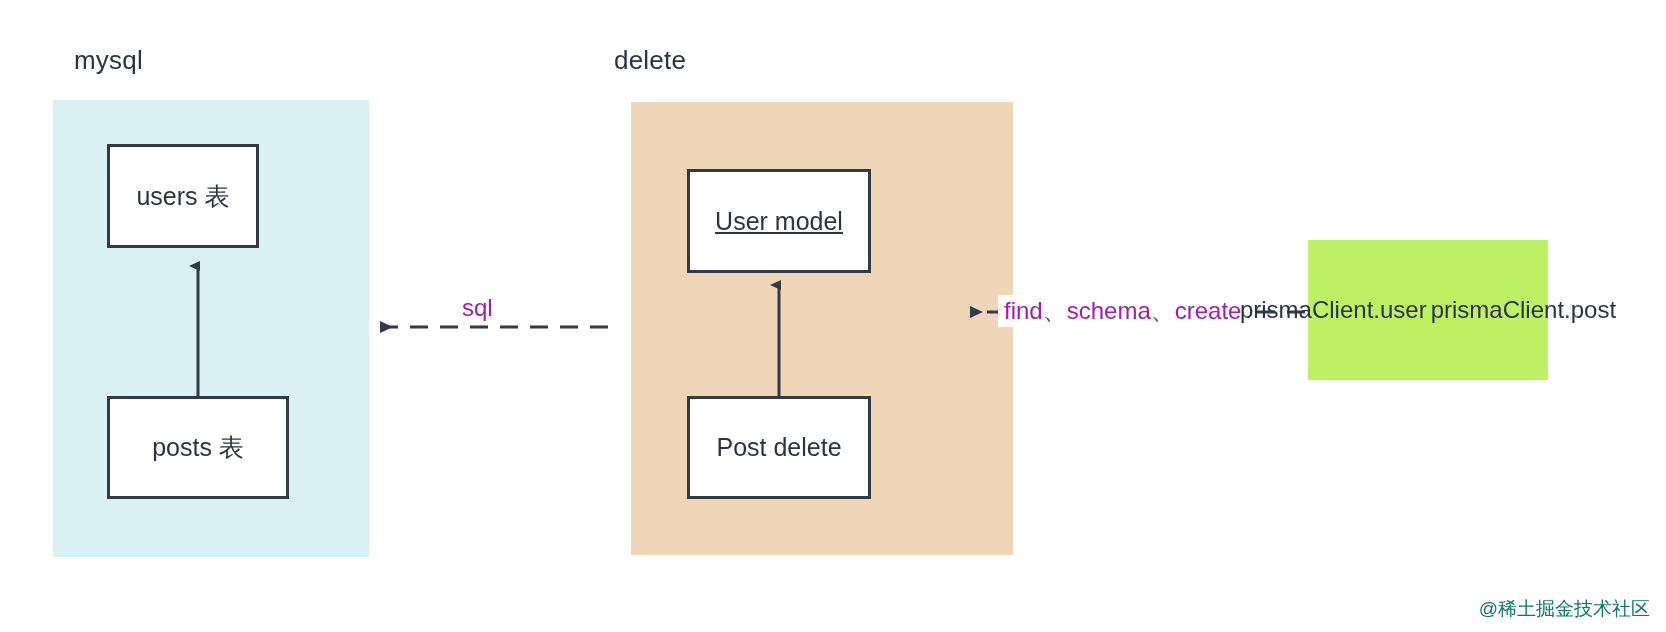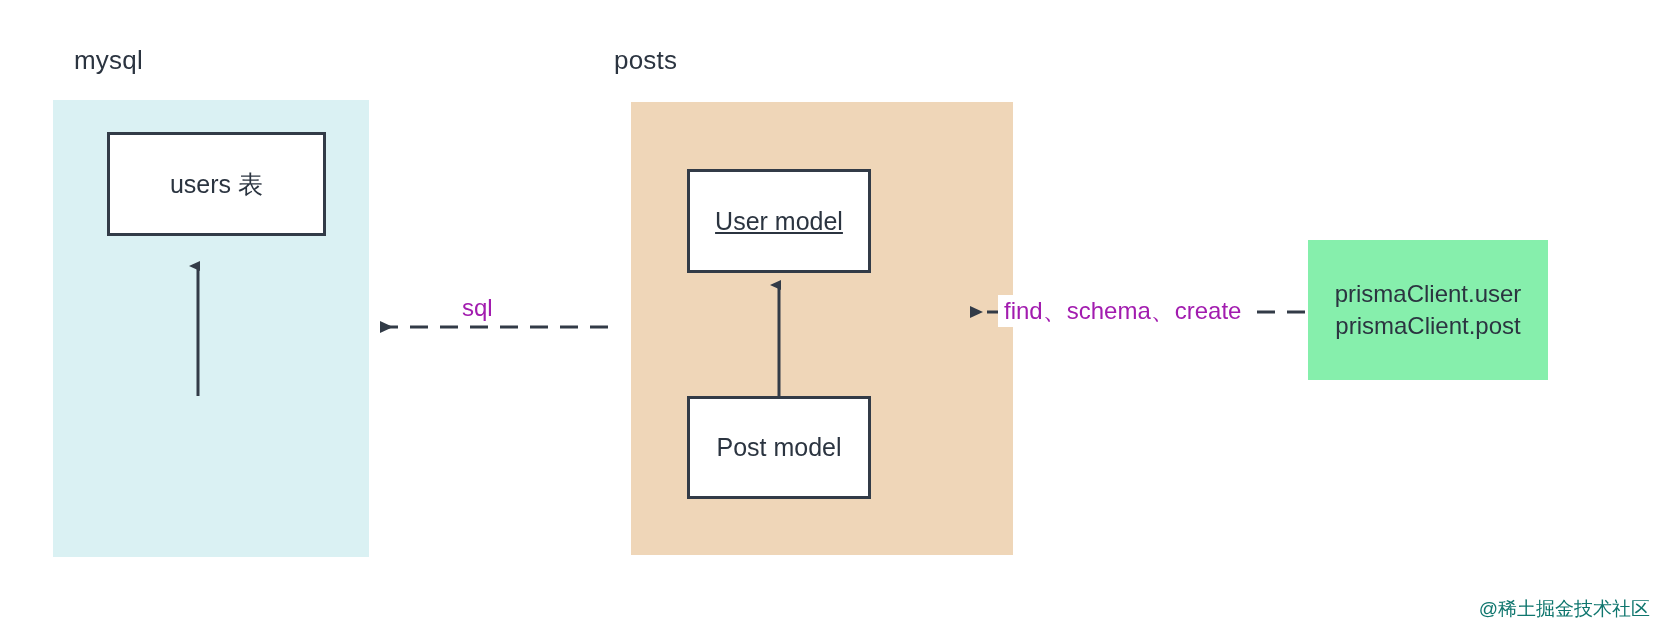--- a/index.html
+++ b/index.html
@@ -51,34 +51,34 @@
     background: #ffffff;
     border: 3px solid #323b47;
     box-sizing: border-box;
     display: flex;
     align-items: center;
     justify-content: center;
     font-size: 25px;
     color: #2b3440;
     white-space: nowrap;
   }
-  #users-table  { left: 107px; top: 132px;  width: 219px; height: 104px; }
+  #users-table  { left: 107px; top: 144px;  width: 152px; height: 104px; }
   #posts-table  { left: 107px; top: 396px;  width: 182px; height: 103px; }
   #user-model   { left: 687px; top: 169px;  width: 184px; height: 104px; text-decoration: underline; }
   #post-model   { left: 687px; top: 396px;  width: 184px; height: 103px; }
 
   .green-box {
     position: absolute;
     left: 1308px;
     top: 240px;
     width: 240px;
     height: 140px;
-    background: #86efac;
+    background: #bef264;
     display: flex;
-    flex-direction: column;
+    flex-direction: row;
     align-items: center;
     justify-content: center;
     gap: 4px;
     font-size: 24px;
     color: #2b3440;
   }
   .green-box span { white-space: nowrap; }
 
   svg.overlay {
     position: absolute;
@@ -113,21 +113,21 @@
     white-space: nowrap;
   }
 </style>
 </head>
 <body>
 
 <div id="canvas">
 
   <div class="panel-label" id="mysql-label">mysql</div>
 
-  <div class="panel-label" id="schema-label">posts</div>
+  <div class="panel-label" id="schema-label">delete</div>
 
   <div class="panel" id="mysql-panel"></div>
 
   <div class="panel" id="schema-panel"></div>
 
   <svg class="overlay" viewBox="0 0 1666 632" xmlns="http://www.w3.org/2000/svg">
     <defs>
       <marker id="arrow-up" markerWidth="12" markerHeight="12" refX="5" refY="9" orient="auto" markerUnits="userSpaceOnUse">
         <path d="M5,0 L10,11 L0,11 Z" fill="#323b47"></path>
       </marker>
@@ -140,24 +140,25 @@
 
     <line x1="779" y1="396" x2="779" y2="285" stroke="#323b47" stroke-width="3" marker-end="url(#arrow-up)"></line>
 
     <line x1="608" y1="327" x2="382" y2="327" stroke="#323b47" stroke-width="3" stroke-dasharray="18,12" marker-end="url(#arrow-left)"></line>
 
     <line x1="1305" y1="312" x2="972" y2="312" stroke="#323b47" stroke-width="3" stroke-dasharray="18,12" marker-end="url(#arrow-left)"></line>
   </svg>
 
   <div class="node" id="users-table">users 表</div>
 
+  <div class="node" id="posts-table">posts 表</div>
 
   <div class="node" id="user-model">User model</div>
 
-  <div class="node" id="post-model">Post model</div>
+  <div class="node" id="post-model">Post delete</div>
 
   <div class="edge-label" id="sql-label">sql</div>
 
   <div class="edge-label" id="crud-label">find、schema、create</div>
 
   <div class="green-box">
     <span>prismaClient.user</span>
     <span>prismaClient.post</span>
   </div>
 

